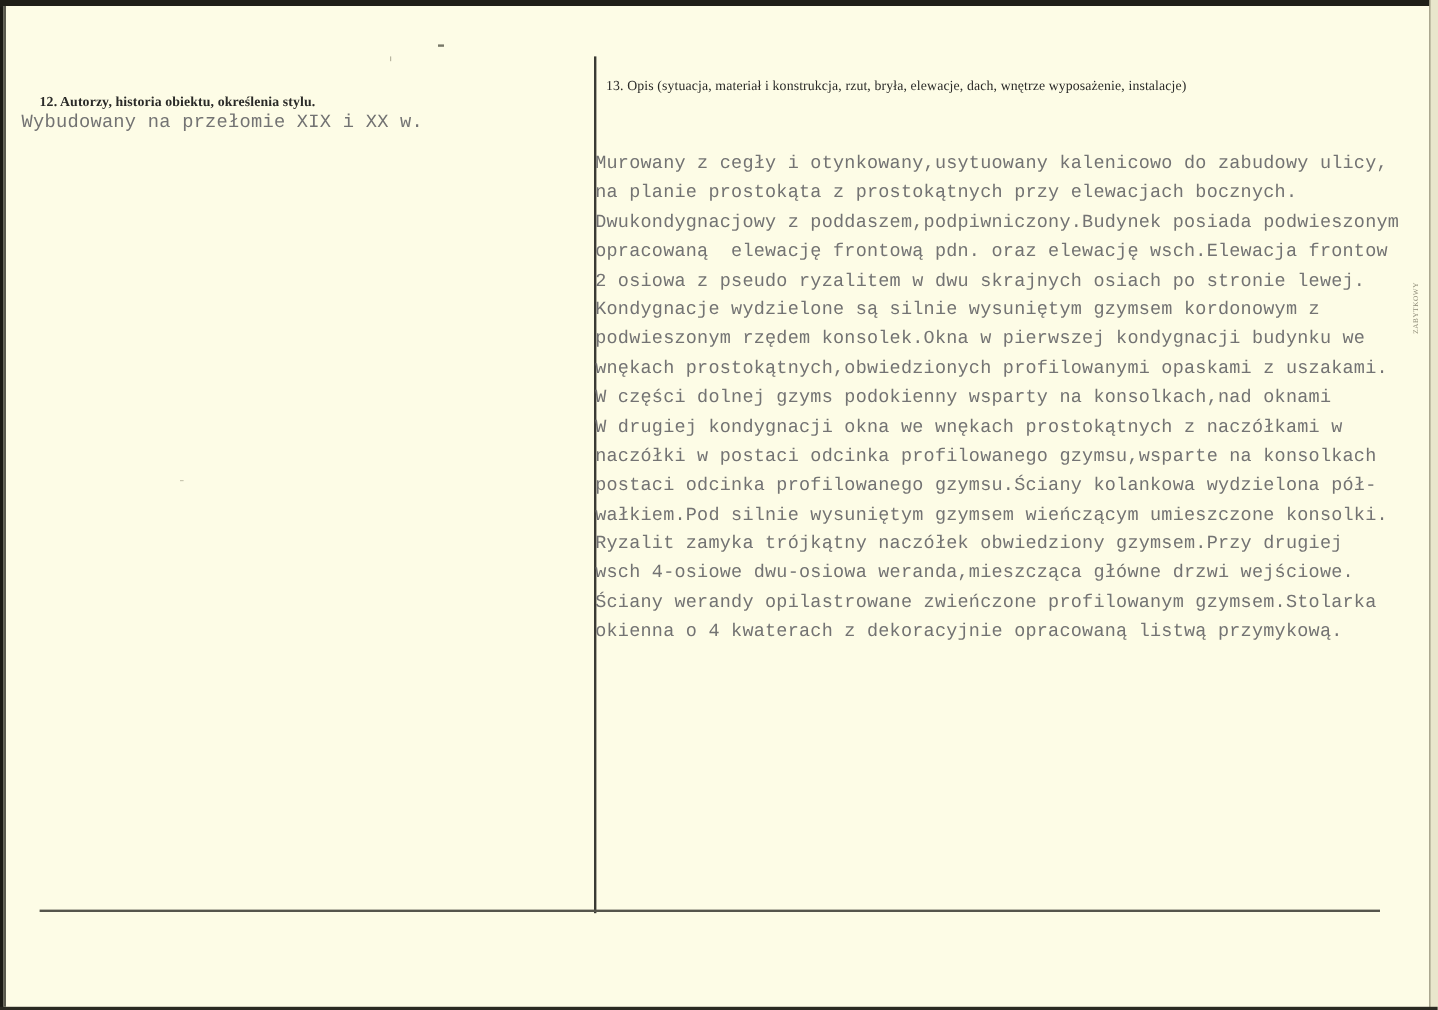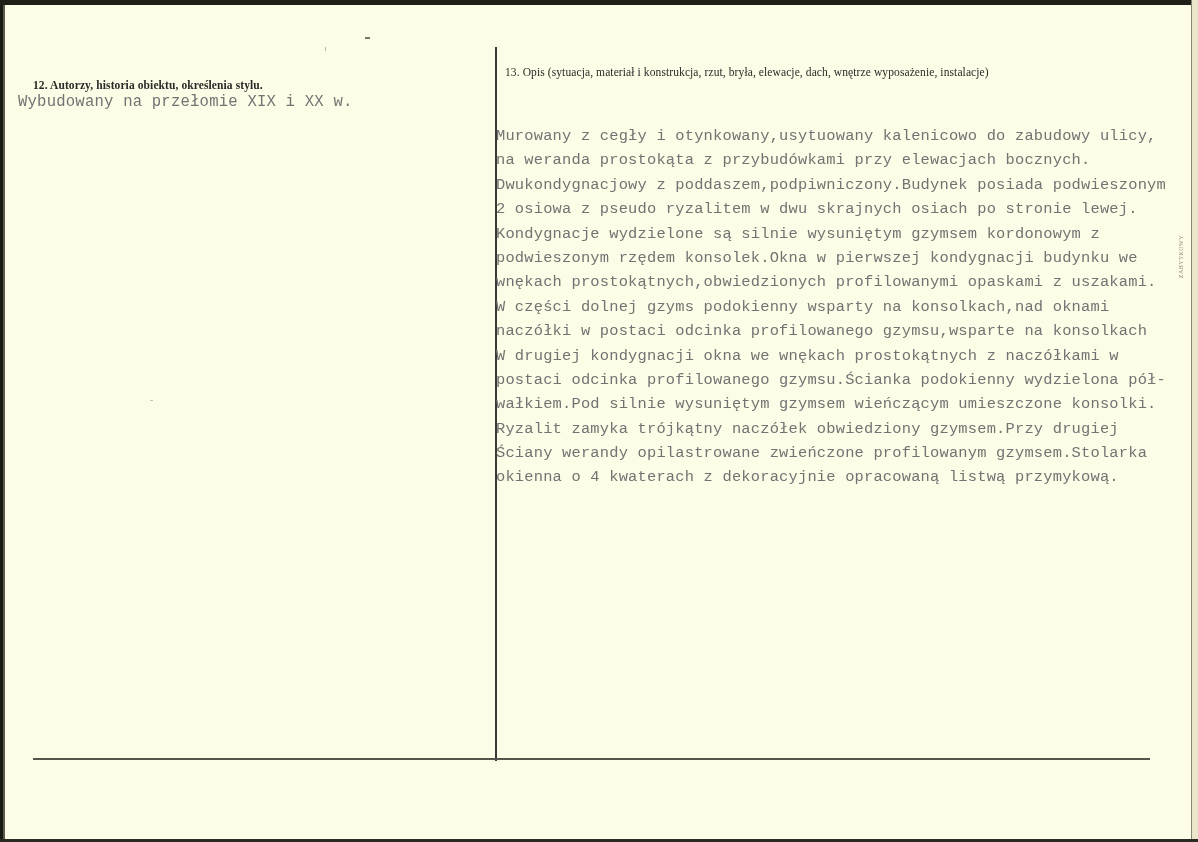--- a/index.html
+++ b/index.html
@@ -119,29 +119,31 @@
 <div class="speck" style="left:150px;top:400px;width:3px;height:1px;background:#c9c7b0;"></div>
 
 <div class="section-label sec12-label">12. Autorzy, historia obiektu, określenia stylu.</div>
 
 <div class="typed typed-line sec12-text">Wybudowany na przełomie XIX i XX w.</div>
 
 <div class="section-label sec13-label">13. Opis (sytuacja, materiał i konstrukcja, rzut, bryła, elewacje, dach, wnętrze wyposażenie, instalacje)</div>
 
 <div class="sec13-body">
   <span class="typed typed-line">Murowany z cegły i otynkowany,usytuowany kalenicowo do zabudowy ulicy,</span>
-  <span class="typed typed-line">na weranda prostokąta z przybudówkami przy elewacjach bocznych.</span>
+  <span class="typed typed-line">na planie prostokąta z prostokątnych przy elewacjach bocznych.</span>
   <span class="typed typed-line">Dwukondygnacjowy z poddaszem,podpiwniczony.Budynek posiada podwieszonym</span>
+  <span class="typed typed-line">opracowaną  elewację frontową pdn. oraz elewację wsch.Elewacja frontow</span>
   <span class="typed typed-line">2 osiowa z pseudo ryzalitem w dwu skrajnych osiach po stronie lewej.</span>
   <span class="typed typed-line">Kondygnacje wydzielone są silnie wysuniętym gzymsem kordonowym z</span>
   <span class="typed typed-line">podwieszonym rzędem konsolek.Okna w pierwszej kondygnacji budynku we</span>
   <span class="typed typed-line">wnękach prostokątnych,obwiedzionych profilowanymi opaskami z uszakami.</span>
   <span class="typed typed-line">W części dolnej gzyms podokienny wsparty na konsolkach,nad oknami</span>
+  <span class="typed typed-line">W drugiej kondygnacji okna we wnękach prostokątnych z naczółkami w</span>
   <span class="typed typed-line">naczółki w postaci odcinka profilowanego gzymsu,wsparte na konsolkach</span>
-  <span class="typed typed-line">W drugiej kondygnacji okna we wnękach prostokątnych z naczółkami w</span>
-  <span class="typed typed-line">postaci odcinka profilowanego gzymsu.Ścianka podokienny wydzielona pół-</span>
+  <span class="typed typed-line">postaci odcinka profilowanego gzymsu.Ściany kolankowa wydzielona pół-</span>
   <span class="typed typed-line">wałkiem.Pod silnie wysuniętym gzymsem wieńczącym umieszczone konsolki.</span>
   <span class="typed typed-line">Ryzalit zamyka trójkątny naczółek obwiedziony gzymsem.Przy drugiej</span>
+  <span class="typed typed-line">wsch 4-osiowe dwu-osiowa weranda,mieszcząca główne drzwi wejściowe.</span>
   <span class="typed typed-line">Ściany werandy opilastrowane zwieńczone profilowanym gzymsem.Stolarka</span>
   <span class="typed typed-line">okienna o 4 kwaterach z dekoracyjnie opracowaną listwą przymykową.</span>
 </div>
 
 <div class="stamp">ZABYTKOWY</div>
 
 </body></html>

